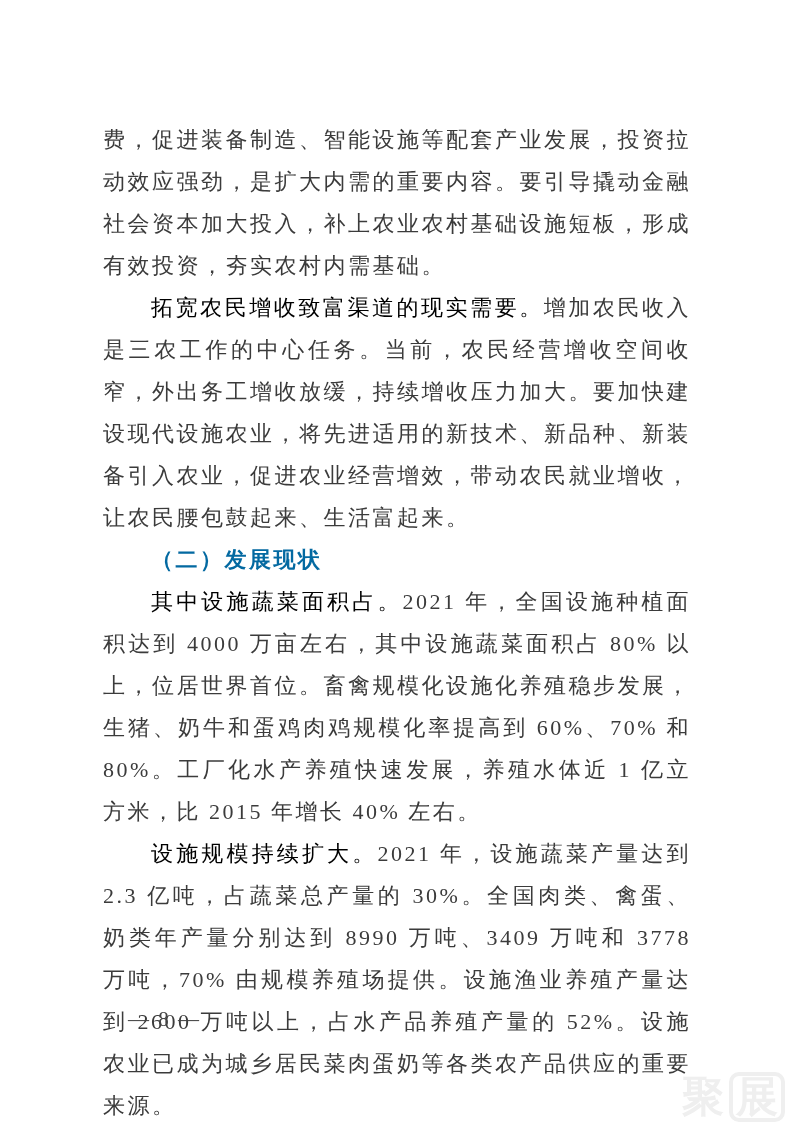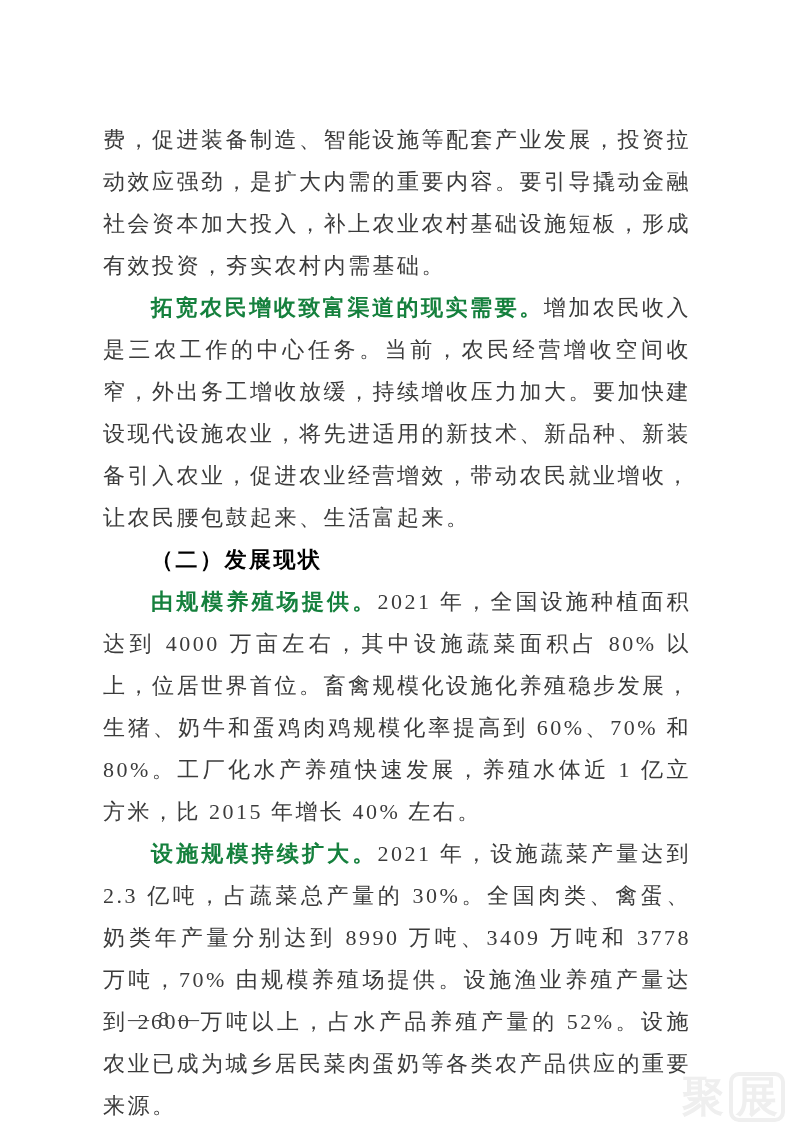--- a/index.html
+++ b/index.html
@@ -29,26 +29,26 @@
     text-align: justify;
   }
   .content p {
     margin: 0;
     text-indent: 48px;
   }
   .content p.no-indent {
     text-indent: 0;
   }
   .lead {
-    font-weight: 700;
-    color: #15803d;
+    font-weight: 400;
+    color: #000000;
   }
   .heading {
     font-weight: 700;
-    color: #000000;
+    color: #0369a1;
   }
   .footer {
     position: absolute;
     left: 128px;
     top: 1007px;
     font-size: 21px;
     line-height: 1.2;
     color: #444444;
     letter-spacing: 2px;
   }
@@ -79,21 +79,21 @@
 
   <div class="content">
 
     <p class="body no-indent"><span>费，促进装备制造、智能设施等配套产业发展，投资拉动效应强劲，是扩大内需的重要内容。要引导撬动金融社会资本加大投入，补上农业农村基础设施短板，形成有效投资，夯实农村内需基础。</span></p>
 
     <p class="body"><span class="lead">拓宽农民增收致富渠道的现实需要。</span><span>增加农民收入是三农工作的中心任务。当前，农民经营增收空间收窄，外出务工增收放缓，持续增收压力加大。要加快建设现代设施农业，将先进适用的新技术、新品种、新装备引入农业，促进农业经营增效，带动农民就业增收，让农民腰包鼓起来、生活富起来。</span></p>
 
     <p class="heading">（二）发展现状</p>
 
 
-    <p class="body"><span class="lead">由规模养殖场提供。</span><span>2021 年，全国设施种植面积达到 4000 万亩左右，其中设施蔬菜面积占 80% 以上，位居世界首位。畜禽规模化设施化养殖稳步发展，生猪、奶牛和蛋鸡肉鸡规模化率提高到 60%、70% 和 80%。工厂化水产养殖快速发展，养殖水体近 1 亿立方米，比 2015 年增长 40% 左右。</span></p>
+    <p class="body"><span class="lead">其中设施蔬菜面积占。</span><span>2021 年，全国设施种植面积达到 4000 万亩左右，其中设施蔬菜面积占 80% 以上，位居世界首位。畜禽规模化设施化养殖稳步发展，生猪、奶牛和蛋鸡肉鸡规模化率提高到 60%、70% 和 80%。工厂化水产养殖快速发展，养殖水体近 1 亿立方米，比 2015 年增长 40% 左右。</span></p>
 
     <p class="body"><span class="lead">设施规模持续扩大。</span><span>2021 年，设施蔬菜产量达到 2.3 亿吨，占蔬菜总产量的 30%。全国肉类、禽蛋、奶类年产量分别达到 8990 万吨、3409 万吨和 3778 万吨，70% 由规模养殖场提供。设施渔业养殖产量达到 2600 万吨以上，占水产品养殖产量的 52%。设施农业已成为城乡居民菜肉蛋奶等各类农产品供应的重要来源。</span></p>
 
   </div>
 
   <div class="footer">— 8 —</div>
 
   <div class="watermark">
     <span>聚</span>
     <span class="boxed">展</span>

